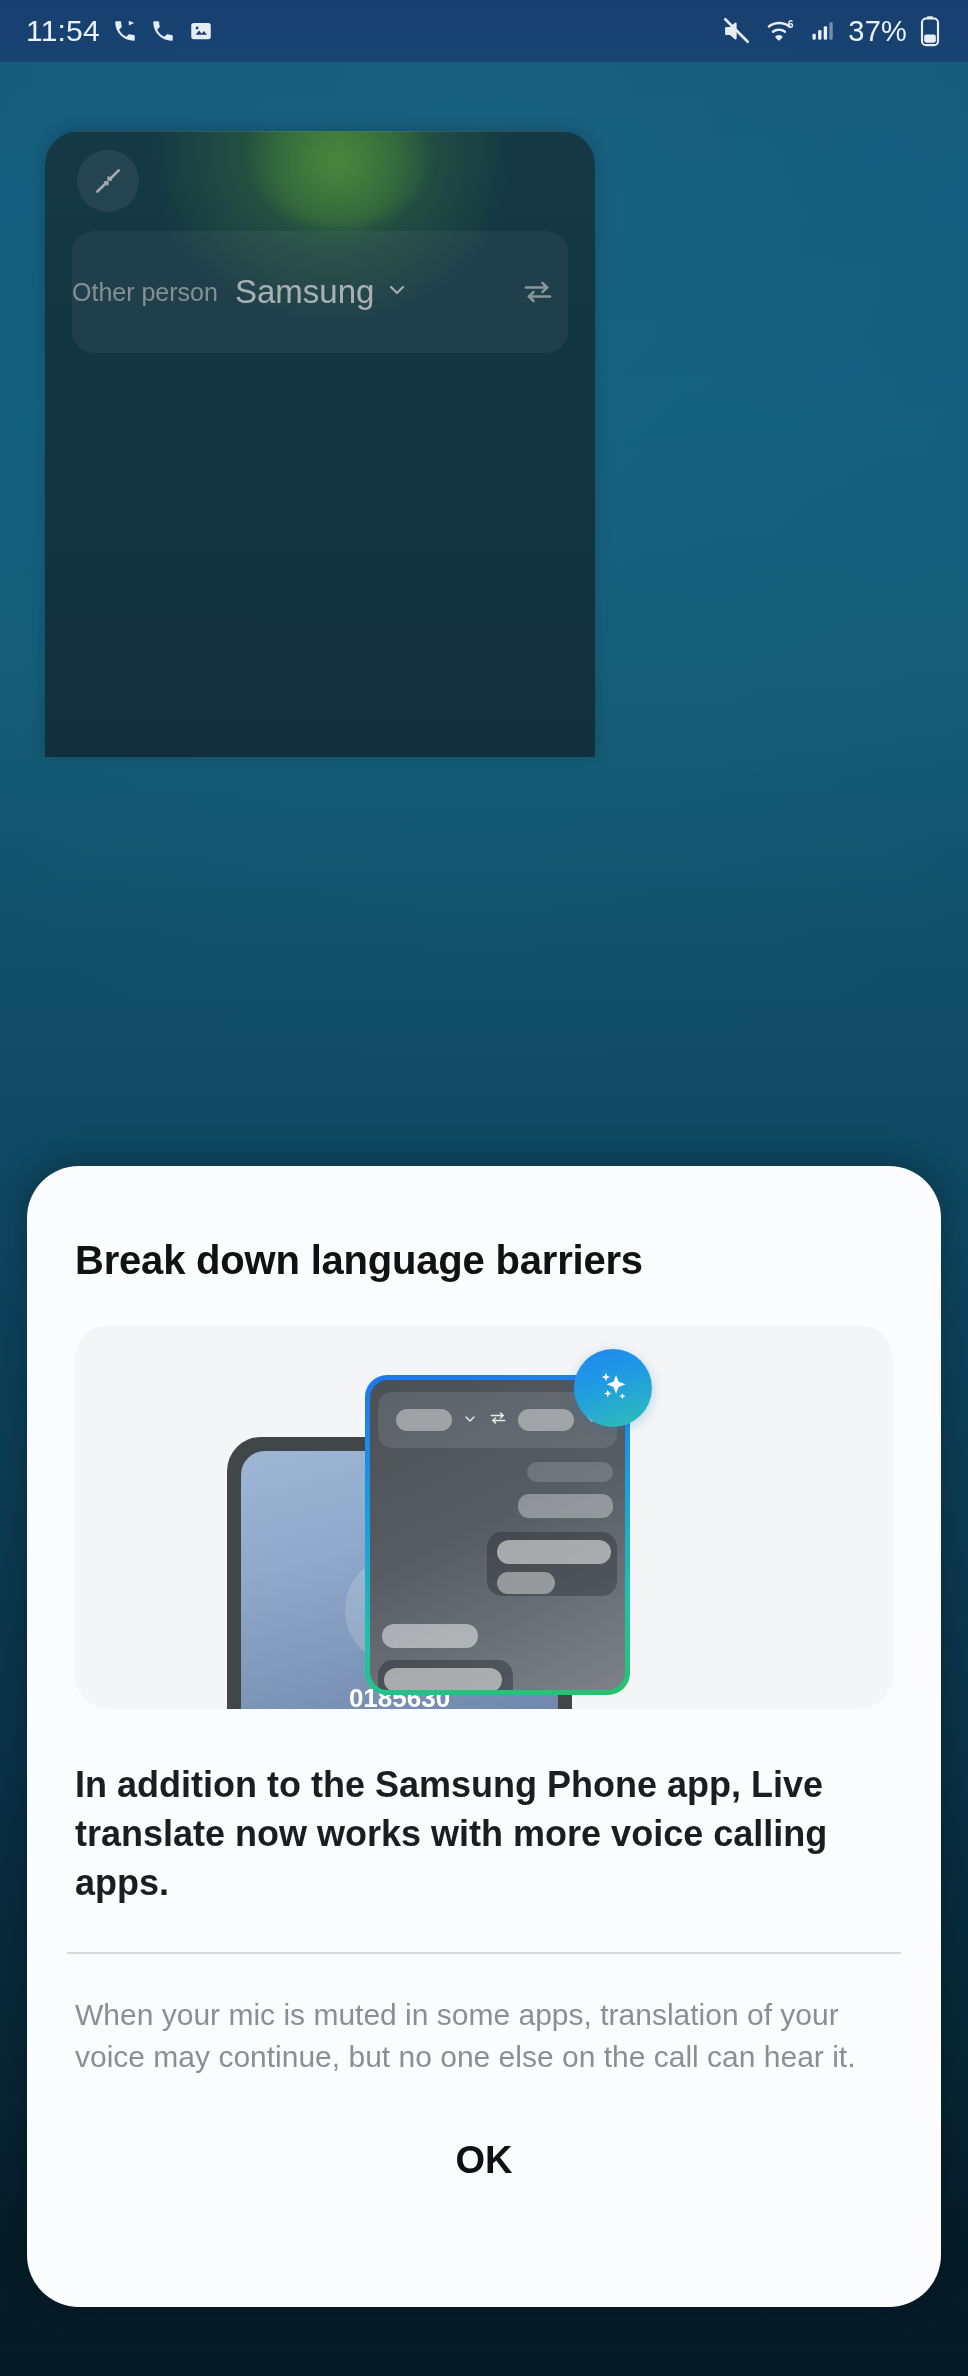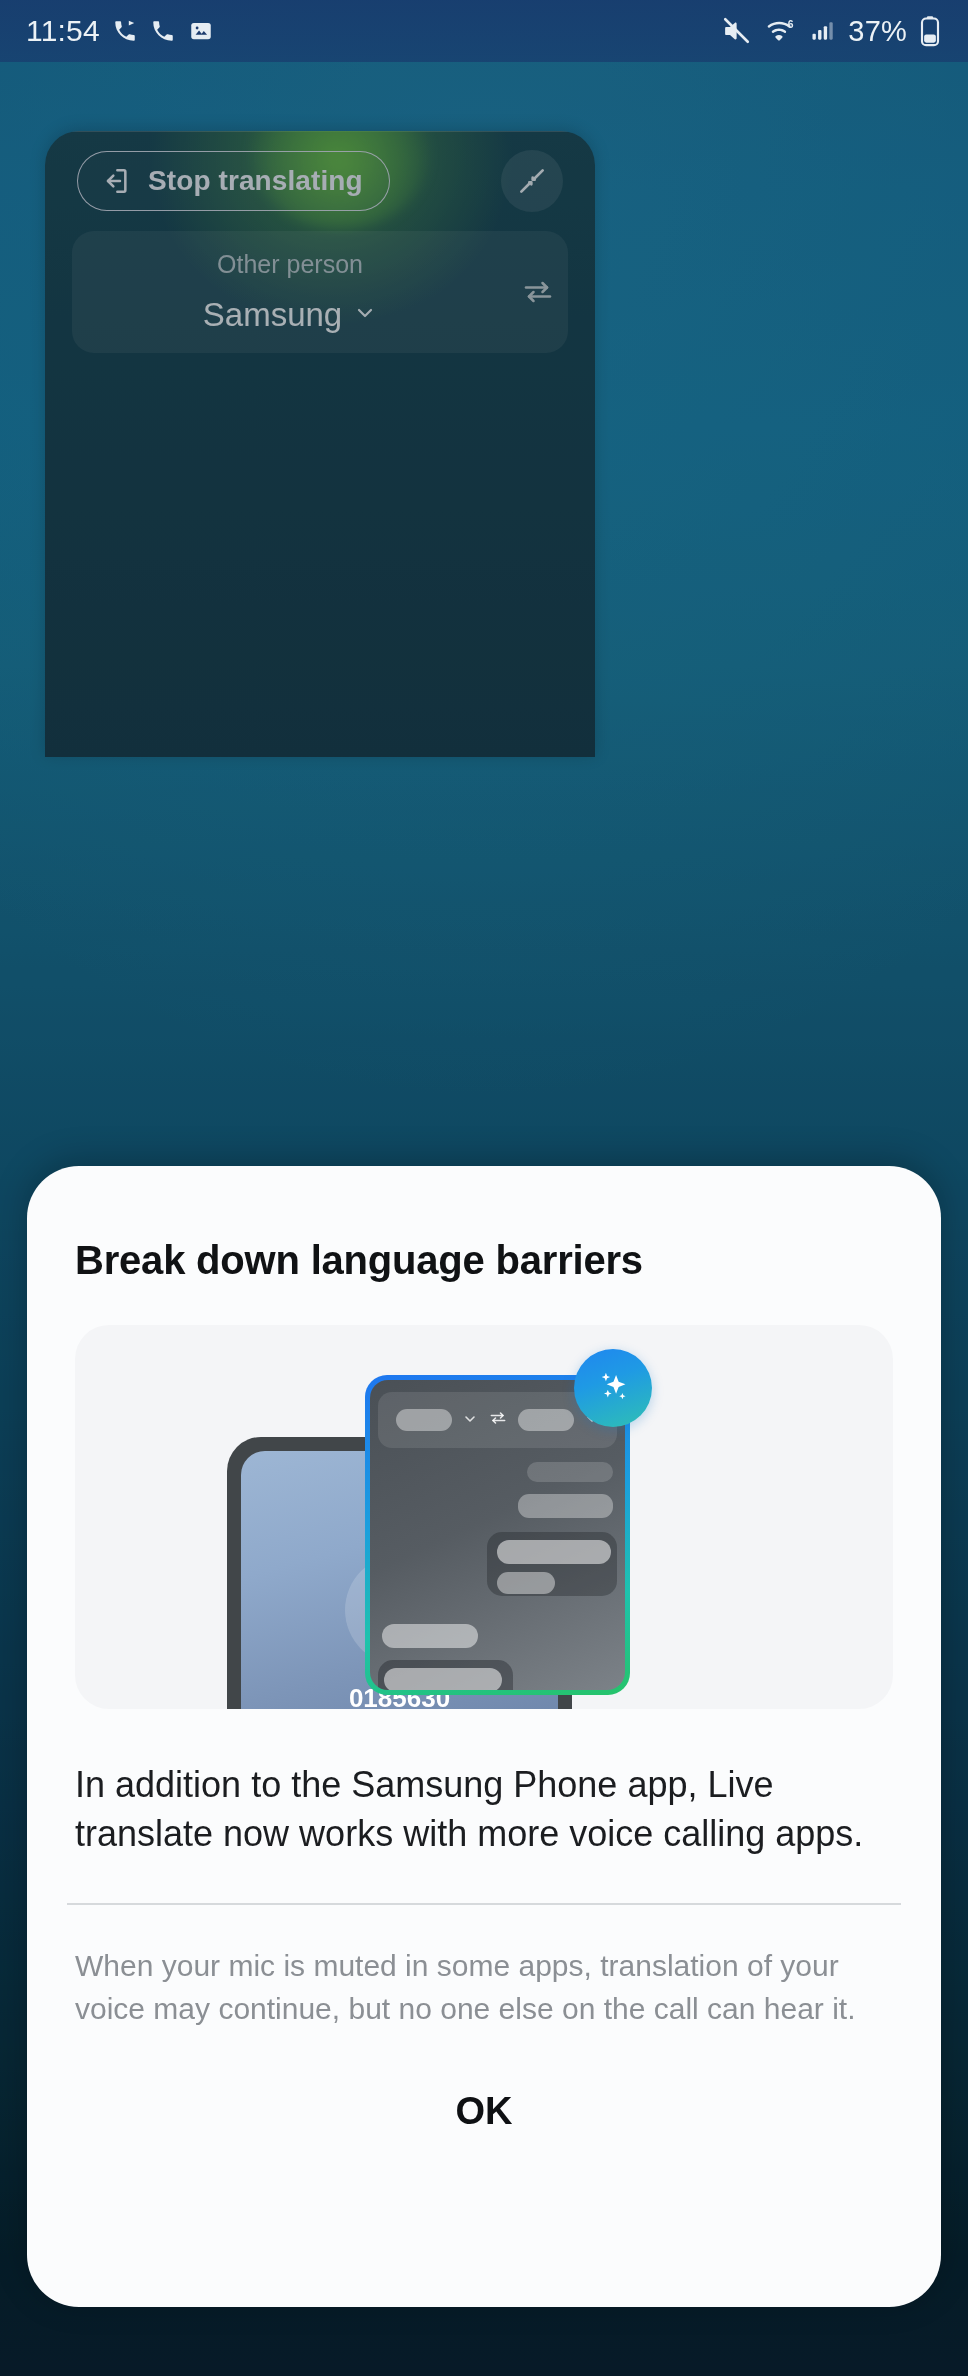--- a/index.html
+++ b/index.html
@@ -94,21 +94,21 @@
     cursor:pointer;
   }
 
   #language-bar{
     position:absolute; left:27px; top:100px;
     width:496px; height:122px;
     border-radius:22px;
     background:rgba(255,255,255,.075);
     display:flex; align-items:center;
   }
-  .lang-col{ flex:1; display:flex; flex-direction:column; align-items:center; gap:17px; }
+  .lang-col{ flex:1; display:flex; flex-direction:row; align-items:center; gap:17px; }
   .lang-role{ font-size:25px; color:#b9c6ca; font-weight:400; }
   .lang-pick{ display:flex; align-items:center; gap:11px; cursor:pointer; }
   .lang-name{ font-size:33px; color:#f1f5f7; font-weight:400; }
   .chev{ display:inline-block; }
   #swap-languages-button{ width:60px; display:flex; align-items:center; justify-content:center; cursor:pointer; }
 
   
   #scrim{
     position:absolute; inset:0;
     background:rgba(4,18,26,.30);
@@ -204,21 +204,21 @@
     position:absolute; right:-22px; top:-26px;
     width:78px; height:78px; border-radius:50%;
     background:linear-gradient(160deg,#1f86f0 0%, #1f9ae4 40%, #2fc0b4 100%);
     display:flex; align-items:center; justify-content:center;
     box-shadow:0 3px 12px rgba(20,120,200,.28);
   }
 
   
   #sheet-body{
     margin:52px 48px 0 48px;
-    font-size:36px; line-height:1.36; color:#1b1d20; font-weight:400;
+    font-size:36px; line-height:1.36; color:#1b1d20; font-weight:700;
   }
   #sheet-divider{
     margin:44px 40px 0 40px;
     height:2px; background:#d6d9dc;
   }
   #sheet-note{
     margin:40px 48px 0 48px;
     font-size:30px; line-height:1.42; color:#8b8f94; font-weight:400;
   }
   #ok-button{
@@ -234,30 +234,20 @@
 <body>
 
 <div id="wallpaper">
   <div id="wallpaper-vignette"></div>
 </div>
 
 <div id="translate-panel">
   <div id="panel-green-blob"></div>
 
   <div id="panel-topbar">
-    <div id="stop-translating-button">
-      <span class="sb-ico">
-        <svg width="32" height="32" viewBox="0 0 24 24" fill="none" stroke="#eef1f6" stroke-width="1.9" stroke-linecap="round" stroke-linejoin="round">
-          <path d="M13 4h5a1 1 0 0 1 1 1v14a1 1 0 0 1-1 1h-5"></path>
-          <path d="M10 8l-4 4 4 4"></path>
-          <path d="M6 12h9"></path>
-        </svg>
-      </span>
-      <span id="stop-translating-label">Stop translating</span>
-    </div>
 
     <div id="collapse-button">
       <span class="sb-ico">
         <svg width="32" height="32" viewBox="0 0 24 24" fill="none" stroke="#e9eef1" stroke-width="2" stroke-linecap="round" stroke-linejoin="round">
           <path d="M20 4l-6.5 6.5"></path>
           <path d="M14 11h-1.5V9.5"></path>
           <path d="M4 20l6.5-6.5"></path>
           <path d="M10 13h1.5v1.5"></path>
         </svg>
       </span>

